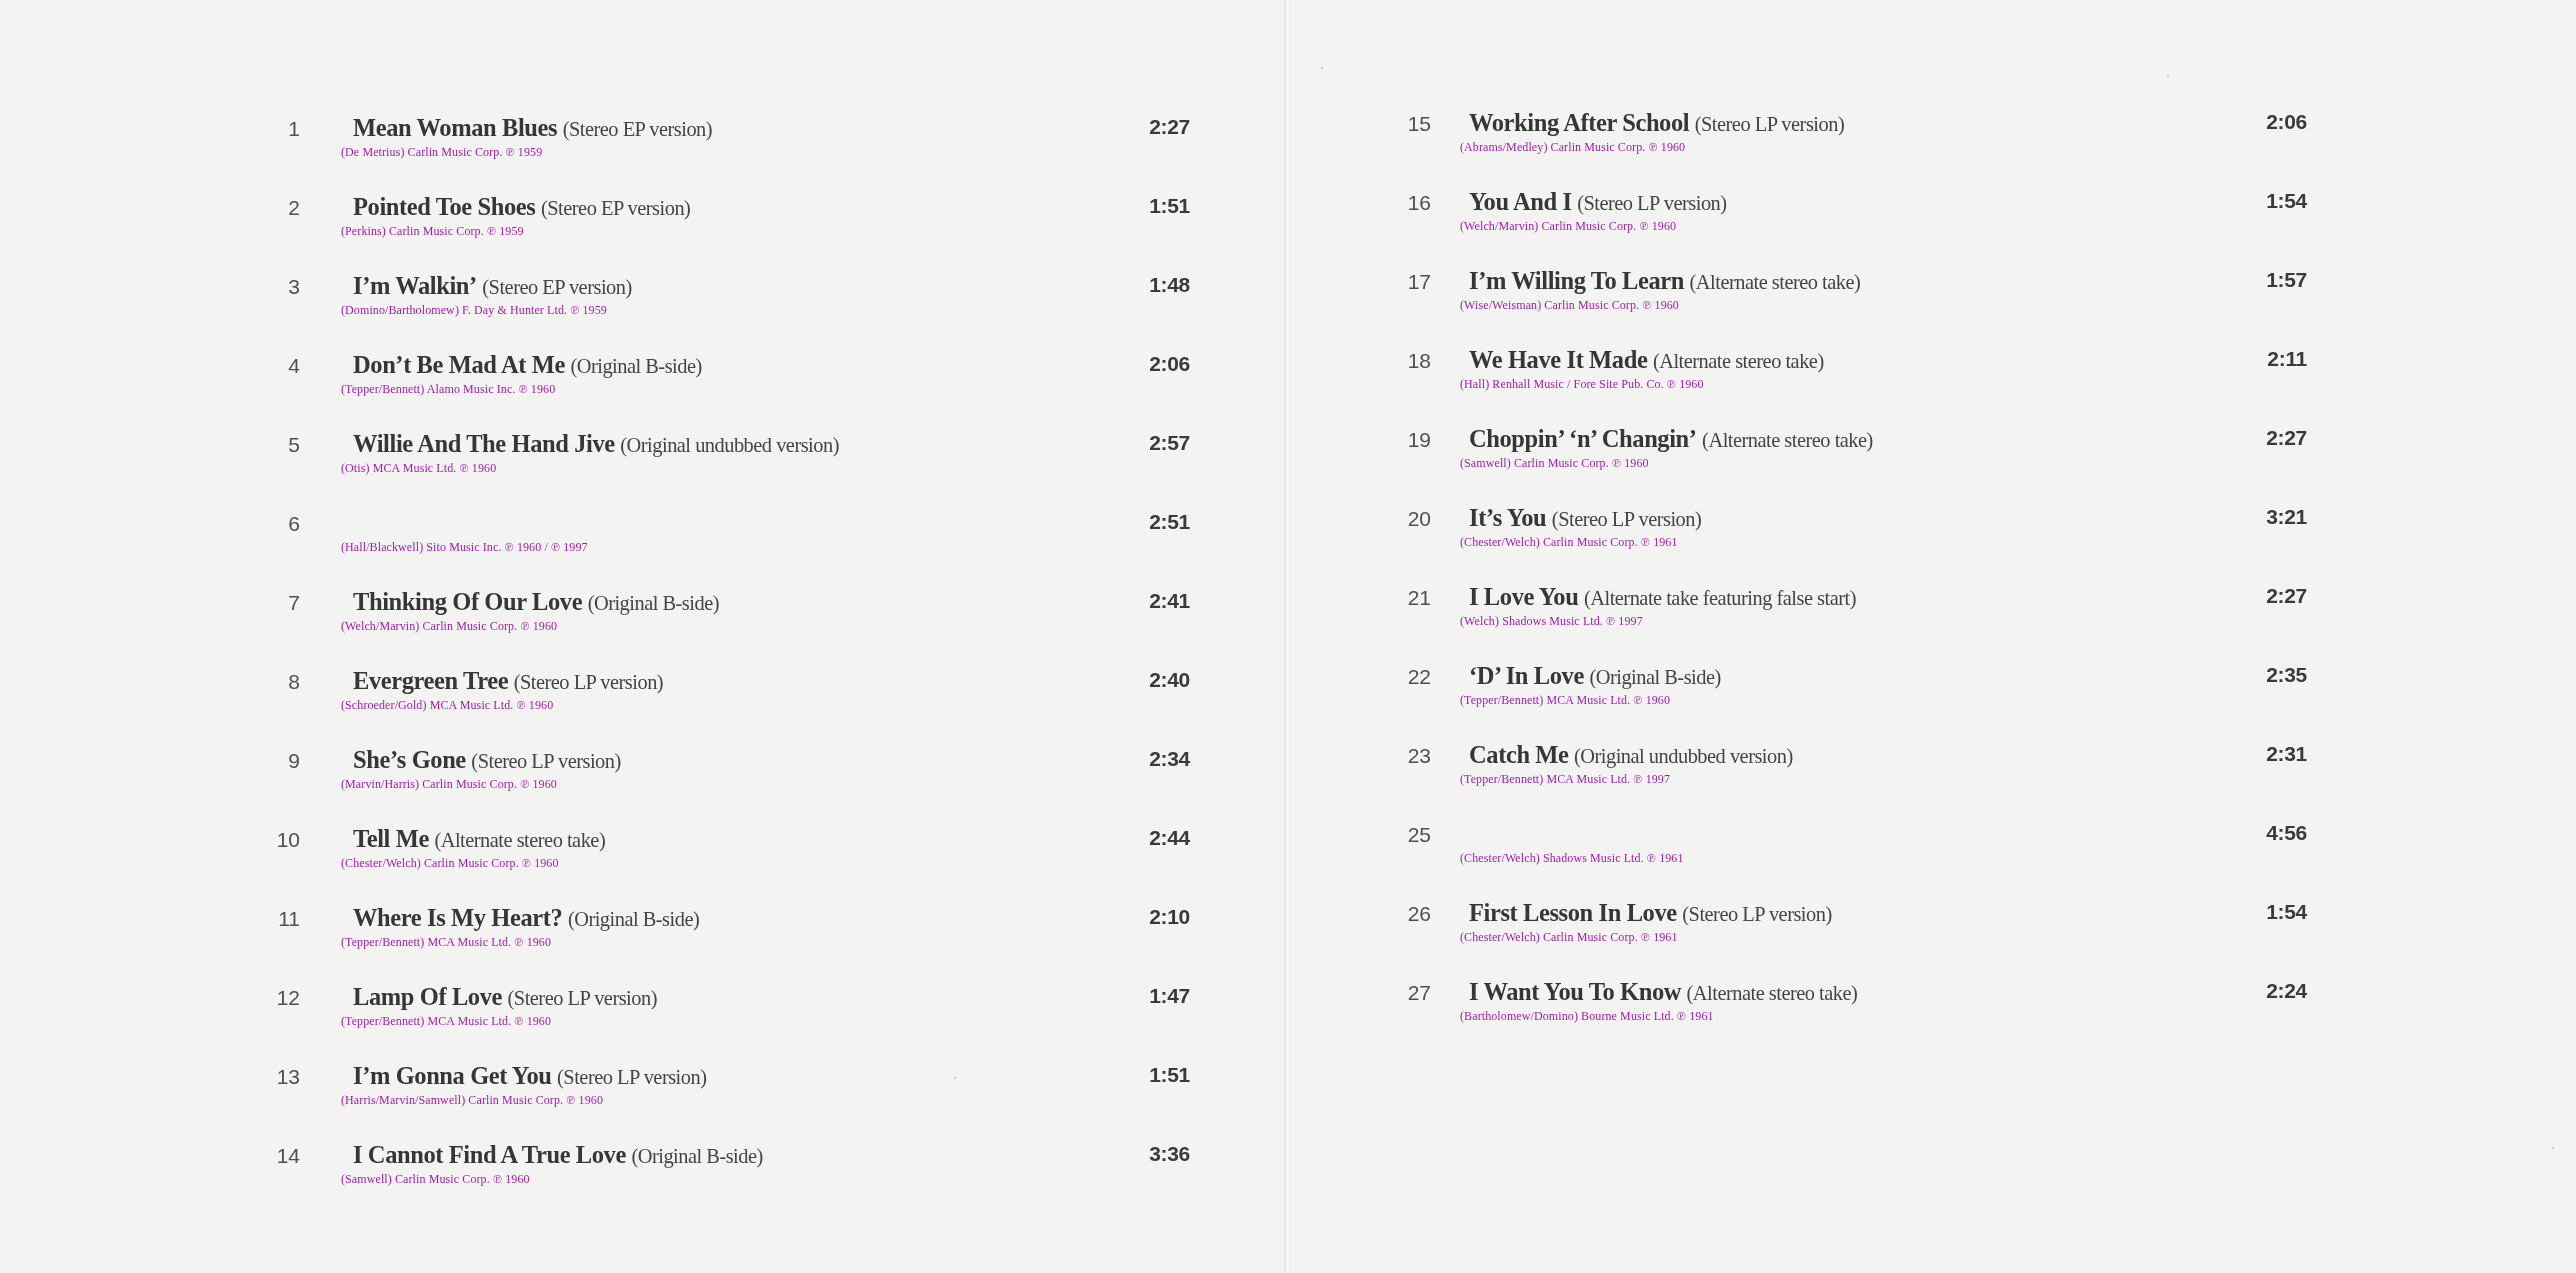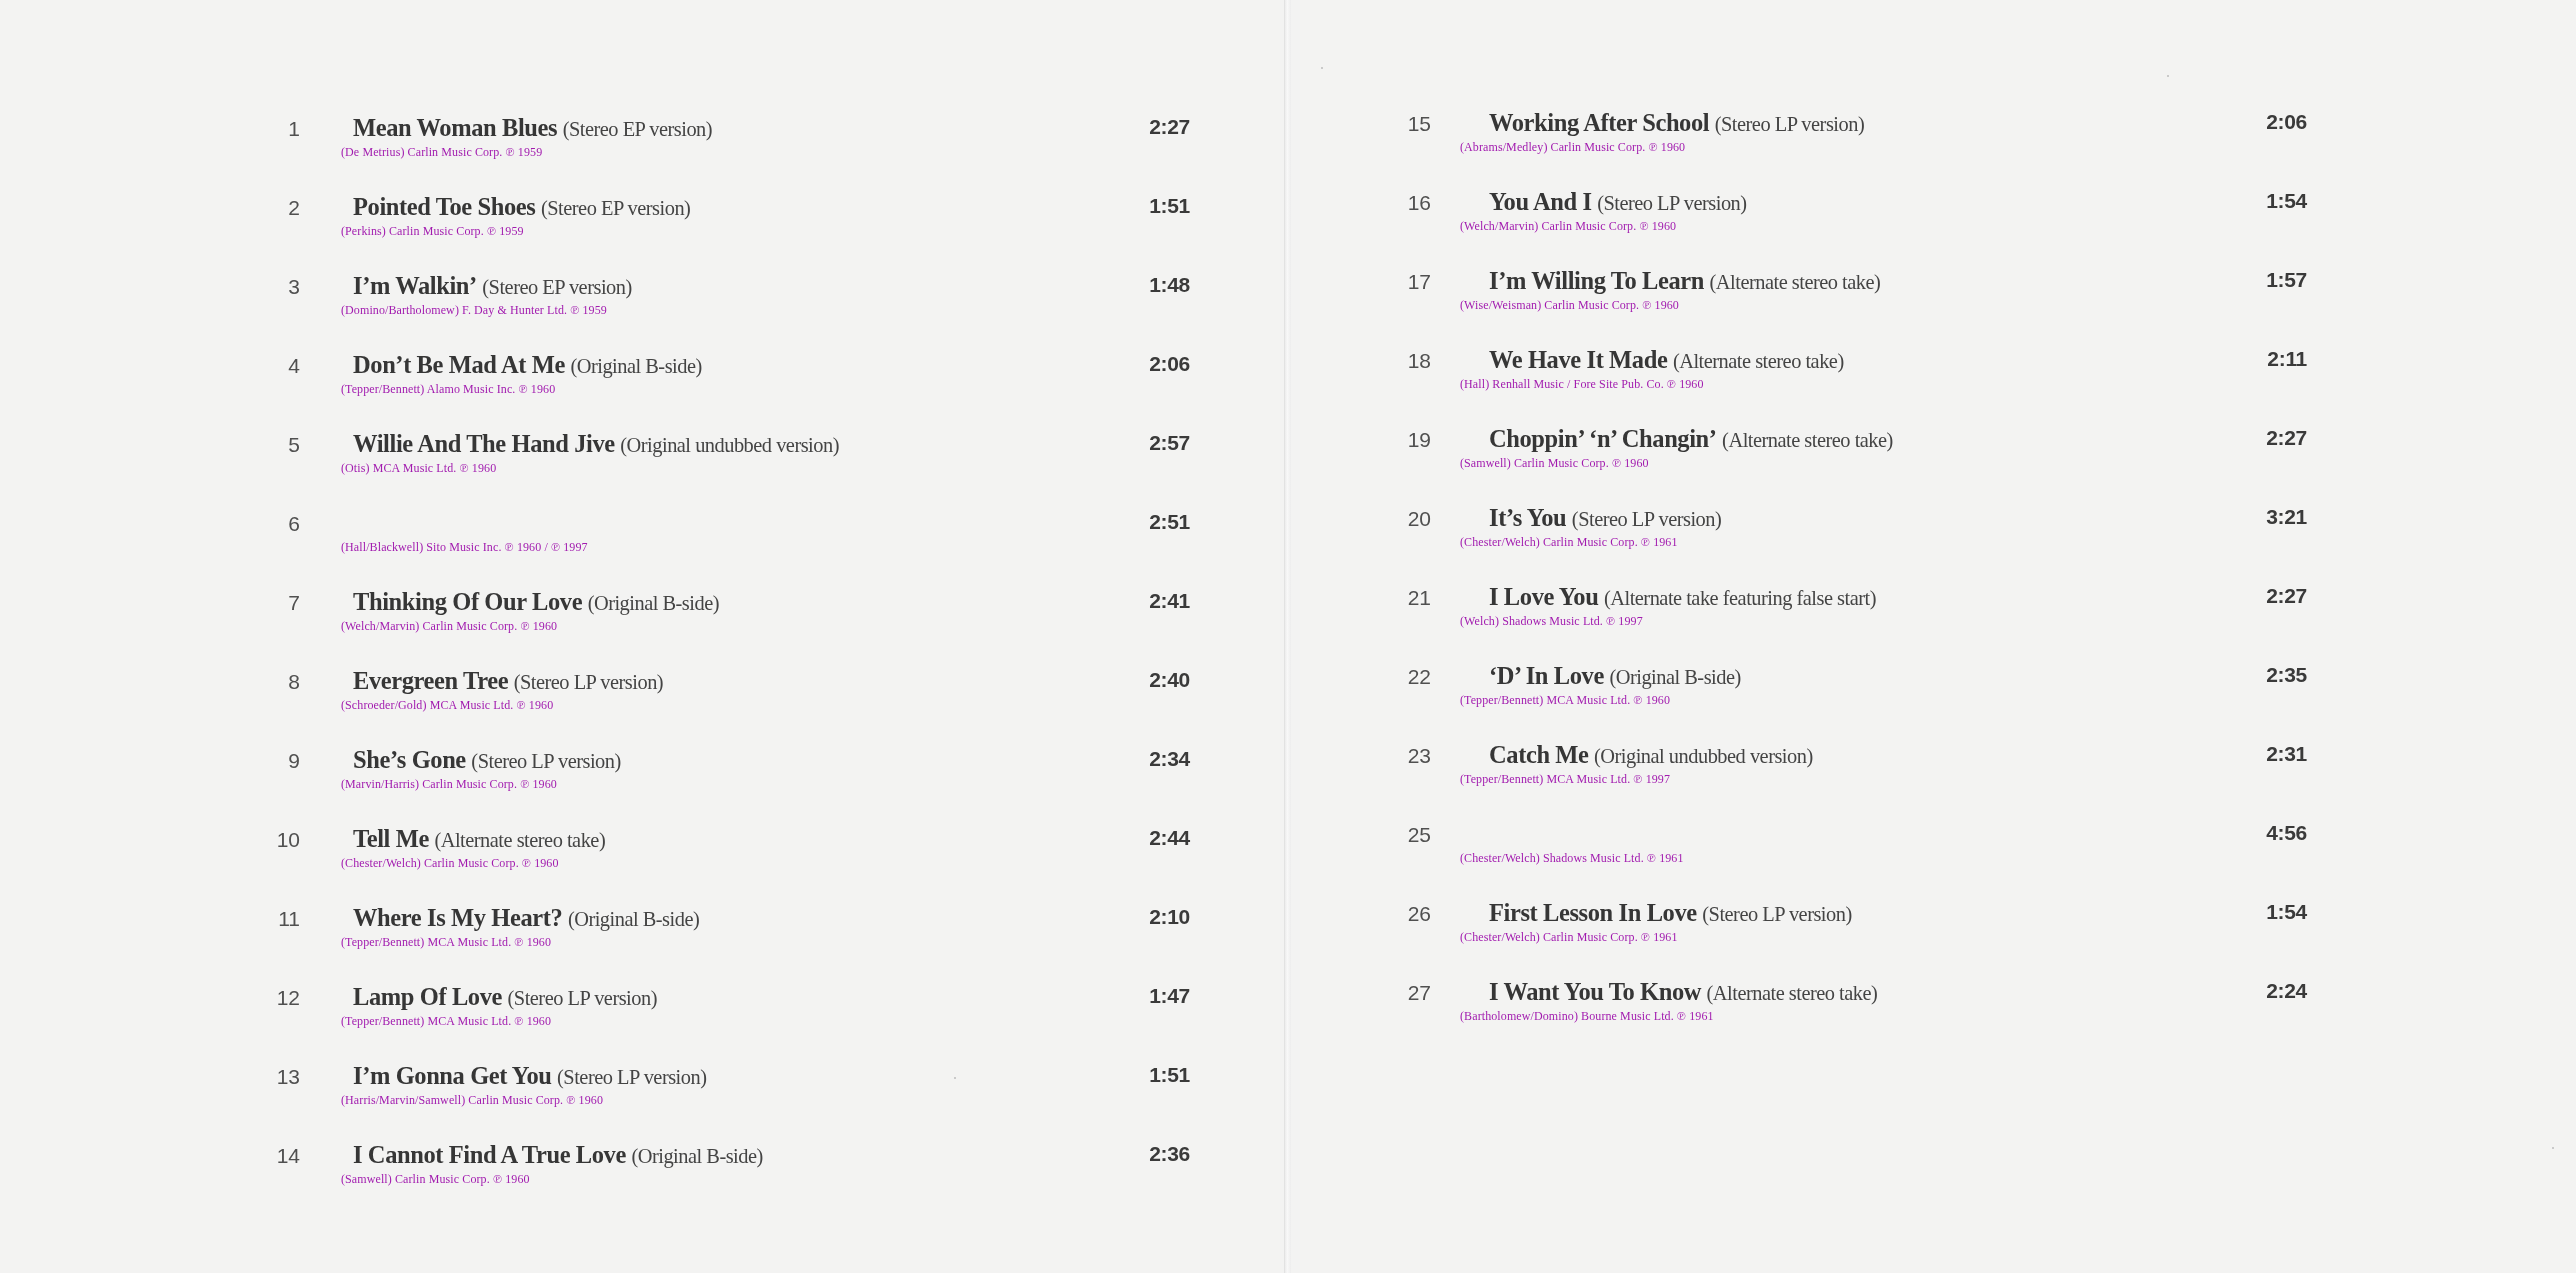--- a/index.html
+++ b/index.html
@@ -55,21 +55,21 @@
     .panel.right .track-num { width: 26px; }
     .title-line {
       position: absolute;
       left: 75px;
       top: 0;
       white-space: nowrap;
       font-family: Liberation Serif, serif;
       letter-spacing: -0.4px;
       margin-left: 12px;
     }
-    .panel.right .title-line { left: 72px; }
+    .panel.right .title-line { left: 52px; }
     .song-title {
       font-weight: bold;
       font-size: 24.5px;
       color: #363636;
     }
     .version {
       font-size: 20.4px;
       color: #444;
       margin-left: 5.5px;
       letter-spacing: -0.5px;
@@ -182,21 +182,21 @@
     <li class="track">
         <span class="track-num">13</span>
         <span class="title-line"><span class="song-title">I’m Gonna Get You</span><span class="version">(Stereo LP version)</span></span>
         <span class="credits">(Harris/Marvin/Samwell) Carlin Music Corp. ℗ 1960</span>
         <span class="duration">1:51</span>
       </li>
     <li class="track">
         <span class="track-num">14</span>
         <span class="title-line"><span class="song-title">I Cannot Find A True Love</span><span class="version">(Original B-side)</span></span>
         <span class="credits">(Samwell) Carlin Music Corp. ℗ 1960</span>
-        <span class="duration">2:36</span>
+        <span class="duration">3:36</span>
       </li>
   </ol>
 </div>
 
 <div class="fold"></div>
 
 <div class="panel right">
   <ol class="track-list">
     <li class="track">
         <span class="track-num">15</span>

